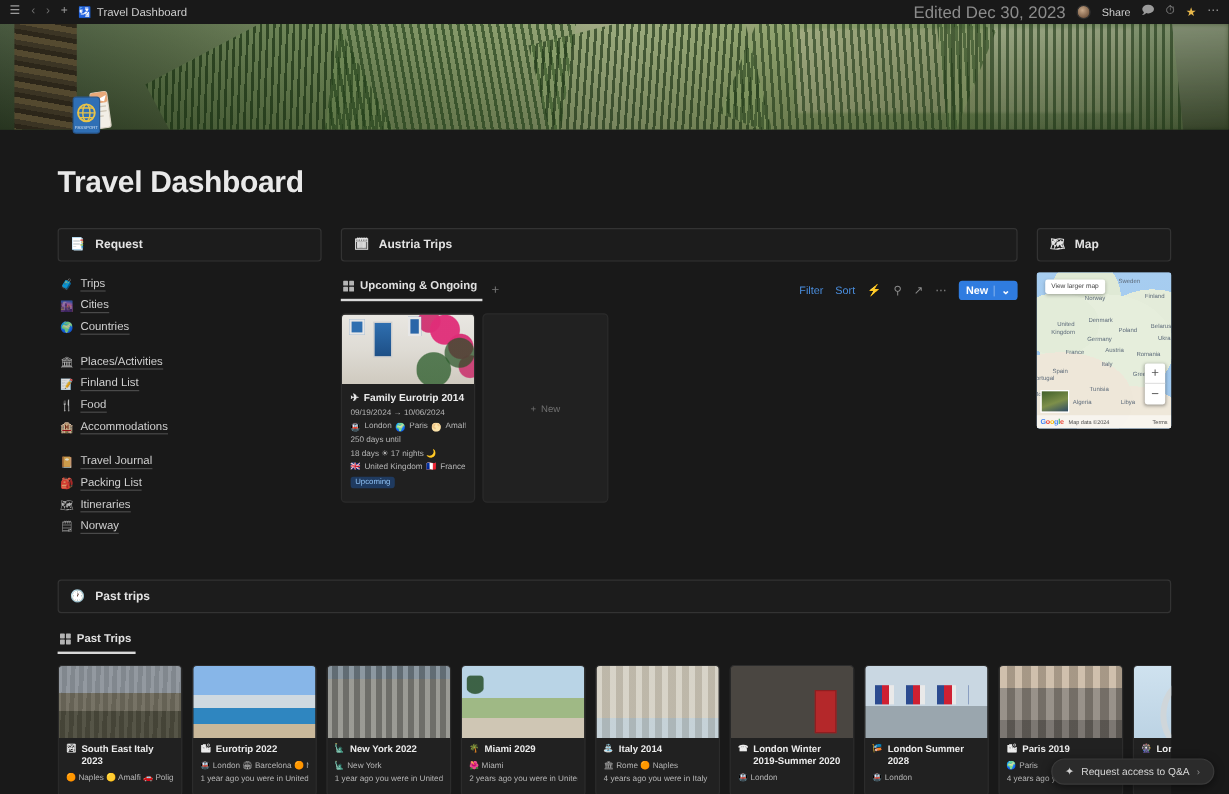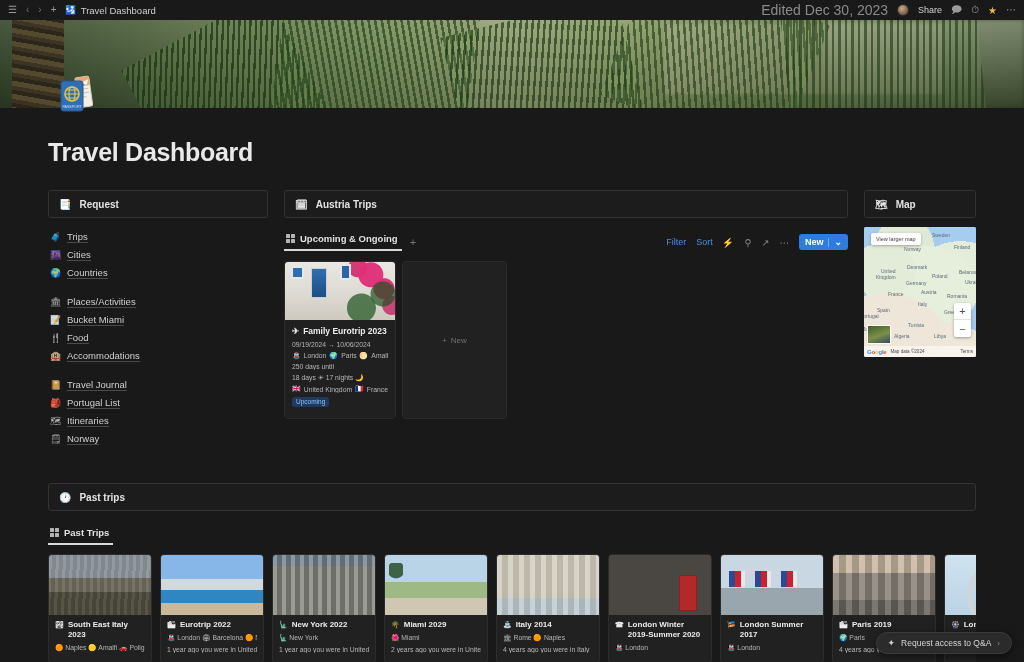--- a/index.html
+++ b/index.html
@@ -409,42 +409,42 @@
 
         <div class="toc-sep"></div>
 
         <div class="toc-group">
           <div class="toc-item">
             <span class="toc-emoji">🏛</span>
             <span class="lbl">Places/Activities</span>
           </div>
           <div class="toc-item">
             <span class="toc-emoji">📝</span>
-            <span class="lbl">Bucket Miami</span>
+            <span class="lbl">Finland List</span>
           </div>
           <div class="toc-item">
             <span class="toc-emoji">🍴</span>
             <span class="lbl">Food</span>
           </div>
           <div class="toc-item">
             <span class="toc-emoji">🏨</span>
             <span class="lbl">Accommodations</span>
           </div>
         </div>
 
         <div class="toc-sep"></div>
 
         <div class="toc-group">
           <div class="toc-item">
             <span class="toc-emoji">📔</span>
             <span class="lbl">Travel Journal</span>
           </div>
           <div class="toc-item">
             <span class="toc-emoji">🎒</span>
-            <span class="lbl">Portugal List</span>
+            <span class="lbl">Packing List</span>
           </div>
           <div class="toc-item">
             <span class="toc-emoji">🗺</span>
             <span class="lbl">Itineraries</span>
           </div>
           <div class="toc-item">
             <span class="toc-emoji">🗒</span>
             <span class="lbl">Norway</span>
           </div>
         </div>
@@ -490,21 +490,21 @@
             <div class="greece-img">
               <div class="win"></div>
               <div class="door"></div>
               <div class="win2"></div>
               <div class="leaf"></div>
             </div>
           </div>
           <div class="ucard-body">
             <div class="ucard-title">
               <span>✈</span>
-              <span>Family Eurotrip 2023</span>
+              <span>Family Eurotrip 2014</span>
             </div>
             <div class="row">09/19/2024 → 10/06/2024</div>
             <div class="row">
               <span class="em">🚇</span>
               <span>London</span>
               <span class="em">🌍</span>
               <span>Paris</span>
               <span class="em">🌕</span>
               <span>Amalfi</span>
 
@@ -688,21 +688,21 @@
         </div>
       </div>
 
       <div class="pcard">
         <div class="pcard-img">
             <div class="art-flags"></div>
           </div>
         <div class="pcard-body">
           <div class="pcard-title">
             <span class="dot">🎏</span>
-            <span>London Summer 2017</span>
+            <span>London Summer 2028</span>
           </div>
           <div class="row">🚇 London</div>
 
         </div>
       </div>
 
       <div class="pcard">
         <div class="pcard-img">
             <div class="art-paris"></div>
           </div>

